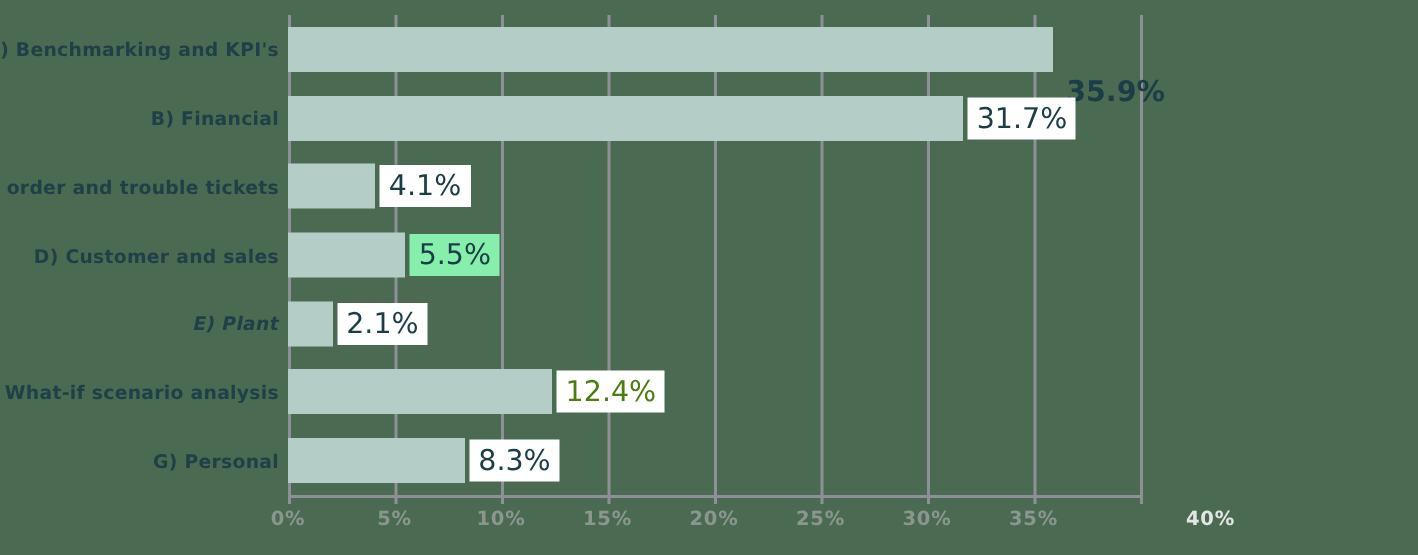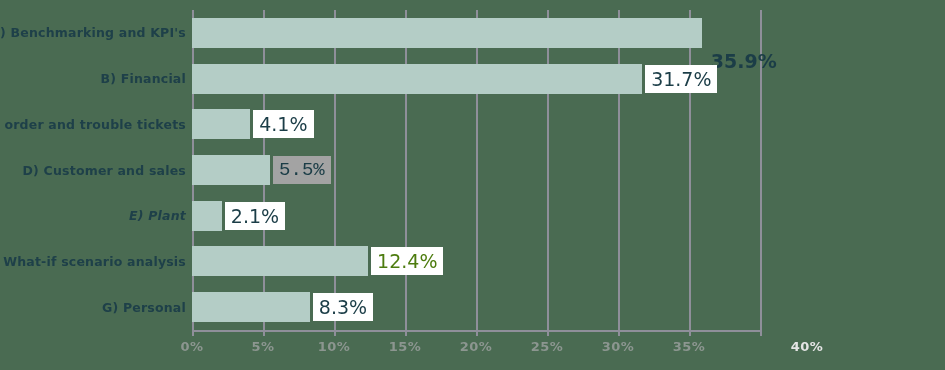--- a/index.html
+++ b/index.html
@@ -165,21 +165,21 @@
       <div class="bar-row" style="top: 53.5714px;">
         <div class="bar-rect" style="width: 450.14px; background: rgb(180, 205, 198);"></div>
         <div class="value-label boxed" style="left: 453.14px; top: 1px; color: rgb(27, 61, 71); background: rgb(255, 255, 255);">31.7%</div>
       </div>
       <div class="bar-row" style="top: 99.2857px;">
         <div class="bar-rect" style="width: 58.22px; background: rgb(180, 205, 198);"></div>
         <div class="value-label boxed" style="left: 61.22px; top: 1px; color: rgb(27, 61, 71); background: rgb(255, 255, 255);">4.1%</div>
       </div>
       <div class="bar-row" style="top: 145px;">
         <div class="bar-rect" style="width: 78.1px; background: rgb(180, 205, 198);"></div>
-        <div class="value-label boxed" style="left: 81.1px; top: 1px; color: rgb(27, 61, 71); background: #a3a3a3; font-family: Liberation Mono, monospace;">5.5%</div>
+        <div class="value-label boxed" style="left: 81.1px; top: 1px; color: rgb(27, 61, 71); background: #86efac;">5.5%</div>
       </div>
       <div class="bar-row" style="top: 190.714px;">
         <div class="bar-rect" style="width: 29.82px; background: rgb(180, 205, 198);"></div>
         <div class="value-label boxed" style="left: 32.82px; top: 1px; color: rgb(27, 61, 71); background: rgb(255, 255, 255);">2.1%</div>
       </div>
       <div class="bar-row" style="top: 236.429px;">
         <div class="bar-rect" style="width: 176.08px; background: rgb(180, 205, 198);"></div>
         <div class="value-label boxed" style="left: 179.08px; top: 1px; color: #4d7c0f; background: rgb(255, 255, 255);">12.4%</div>
       </div>
       <div class="bar-row" style="top: 282.143px; padding-left: 28px;">

